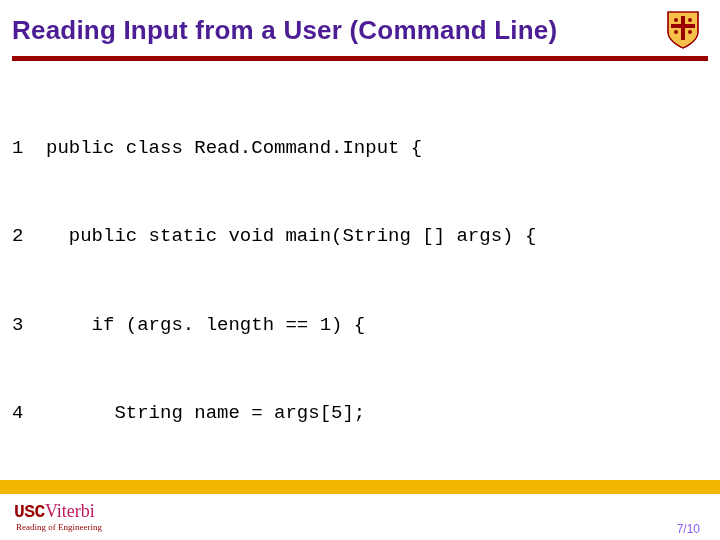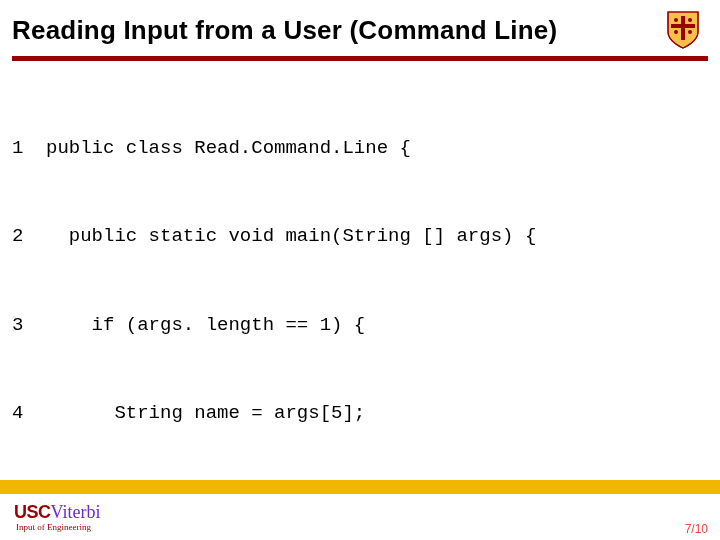--- a/index.html
+++ b/index.html
@@ -13,21 +13,21 @@
   }
   .header {
     display: flex;
     align-items: center;
     justify-content: space-between;
     padding: 10px 20px 0 12px;
   }
   .title {
     font-size: 26px;
     font-weight: bold;
-    color: #000000;
+    color: #4c1d95;
     letter-spacing: 0.2px;
   }
   .shield {
     width: 34px;
     height: 40px;
     position: relative;
     flex-shrink: 0;
   }
   .divider {
     height: 5px;
@@ -64,35 +64,35 @@
   }
   .logo {
     display: flex;
     flex-direction: column;
     line-height: 1;
   }
   .logo-top {
     font-size: 18px;
     font-weight: 500;
   }
-  .logo-usc { color: #9a0000; font-family: Liberation Sans, sans-serif; font-weight: 600; letter-spacing: -0.5px; }
-  .logo-viterbi { color: #6d28d9; font-family: Georgia, 'Times New Roman', serif; }
+  .logo-usc { color: #9a0000; font-family: Liberation Mono, monospace; font-weight: 600; letter-spacing: -0.5px; }
+  .logo-viterbi { color: #be185d; font-family: Georgia, 'Times New Roman', serif; }
   .logo-sub {
     color: #9a0000;
     font-size: 9px;
     font-family: Georgia, serif;
     margin-top: 2px;
     margin-left: 2px;
   }
   .pagenum {
     position: absolute;
-    right: 12px;
+    right: 20px;
     bottom: 4px;
     font-size: 12px;
-    color: #ef4444;
+    color: #8b5cf6;
   }
 </style>
 </head>
 <body>
 
 <div class="header">
   <div class="title">Reading Input from a User (Command Line)</div>
   <div class="shield">
     <svg viewBox="0 0 34 40" width="34" height="40">
       <path d="M2 2 H32 V22 C32 32 17 38 17 38 C17 38 2 32 2 22 Z" fill="#f6c04a" stroke="#9a0000" stroke-width="1.2"></path>
@@ -103,36 +103,36 @@
       <circle cx="24" cy="22" r="2" fill="#9a0000"></circle>
       <rect x="15" y="6" width="4" height="24" fill="#9a0000"></rect>
       <rect x="5" y="14" width="24" height="4" fill="#9a0000"></rect>
     </svg>
   </div>
 </div>
 
 <div class="divider"></div>
 
 <div class="code-area">
-  <div class="code-row"><span class="lineno">1</span><span class="codetext">public class Read.Command.Line {</span></div>
+  <div class="code-row"><span class="lineno">1</span><span class="codetext">public class Read.Command.Input {</span></div>
   <div class="code-row"><span class="lineno">2</span><span class="codetext">  public static void main(String [] args) {</span></div>
   <div class="code-row"><span class="lineno">3</span><span class="codetext">    if (args. length == 1) {</span></div>
   <div class="code-row"><span class="lineno">4</span><span class="codetext">      String name = args[5];</span></div>
   <div class="code-row"><span class="lineno">5</span><span class="codetext">      double amount = Double. parse. Double(args[1]);</span></div>
   
   
   
   
   
 </div>
 
 <div class="footer">
   <div class="gold-bar"></div>
   <div class="footer-content">
     <div class="logo">
       <div class="logo-top">
         <span class="logo-usc">USC</span><span class="logo-viterbi">Viterbi</span>
       </div>
-      <div class="logo-sub">Input of Engineering</div>
+      <div class="logo-sub">Reading of Engineering</div>
     </div>
     <div class="pagenum">7/10</div>
   </div>
 </div>
 
 </body></html>

